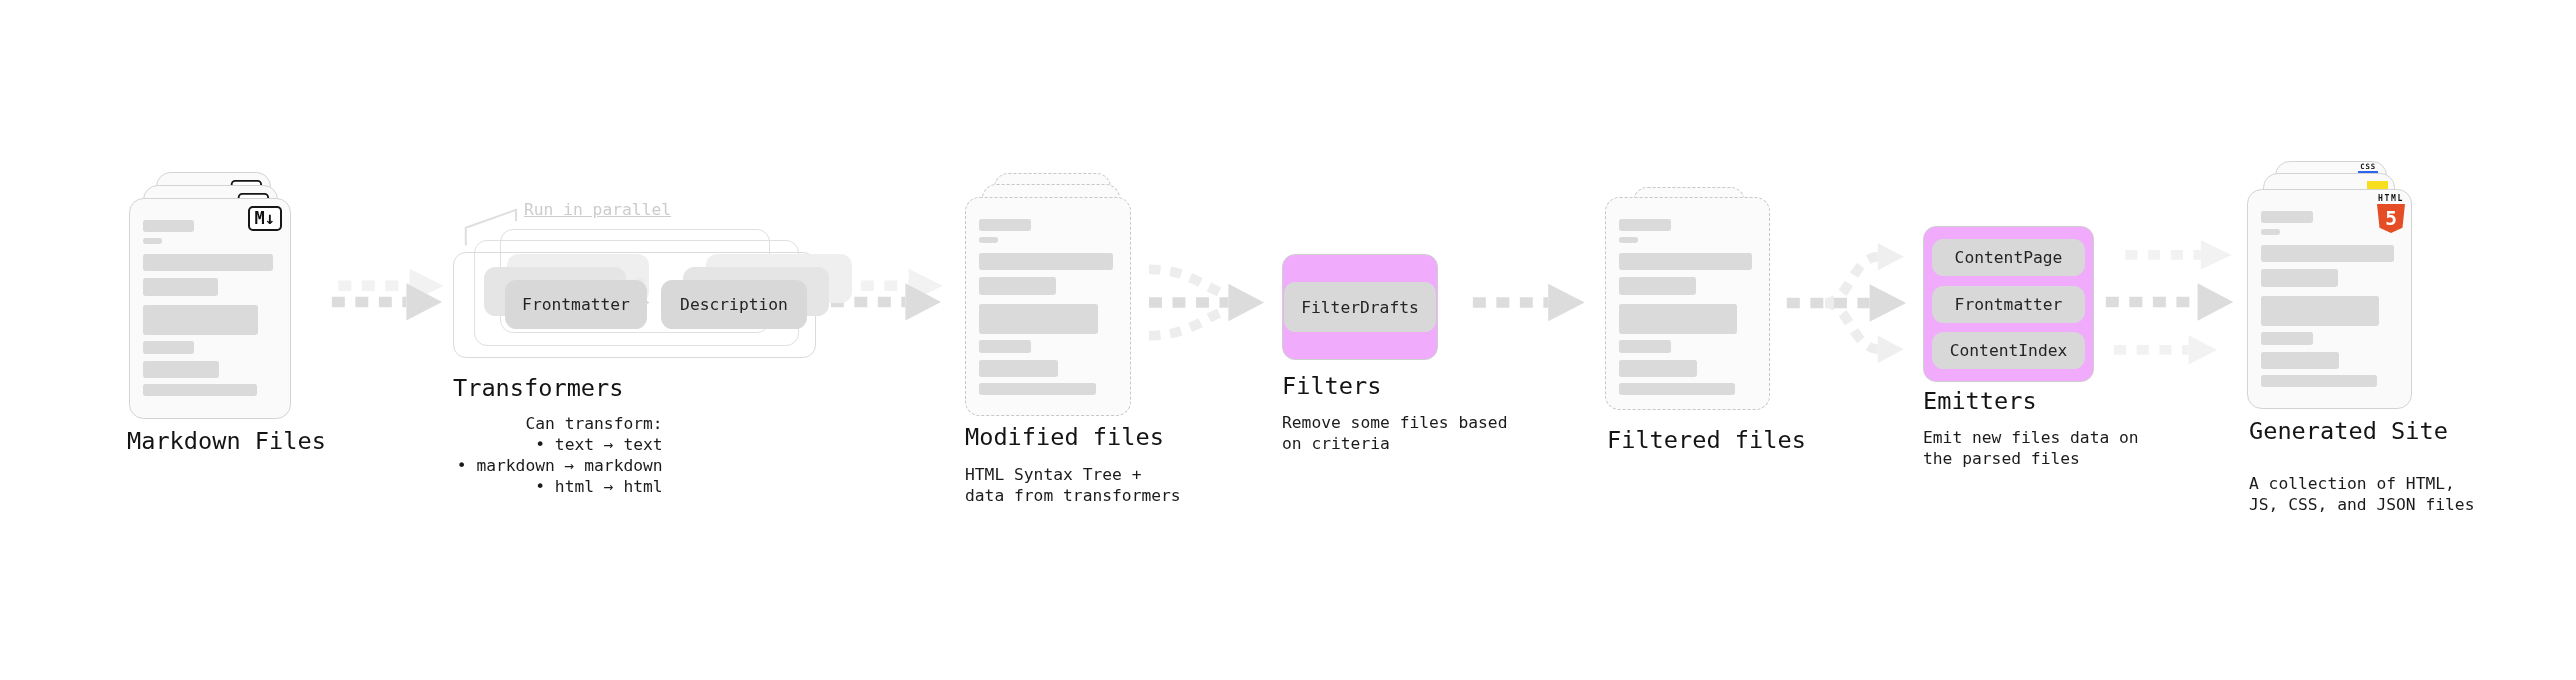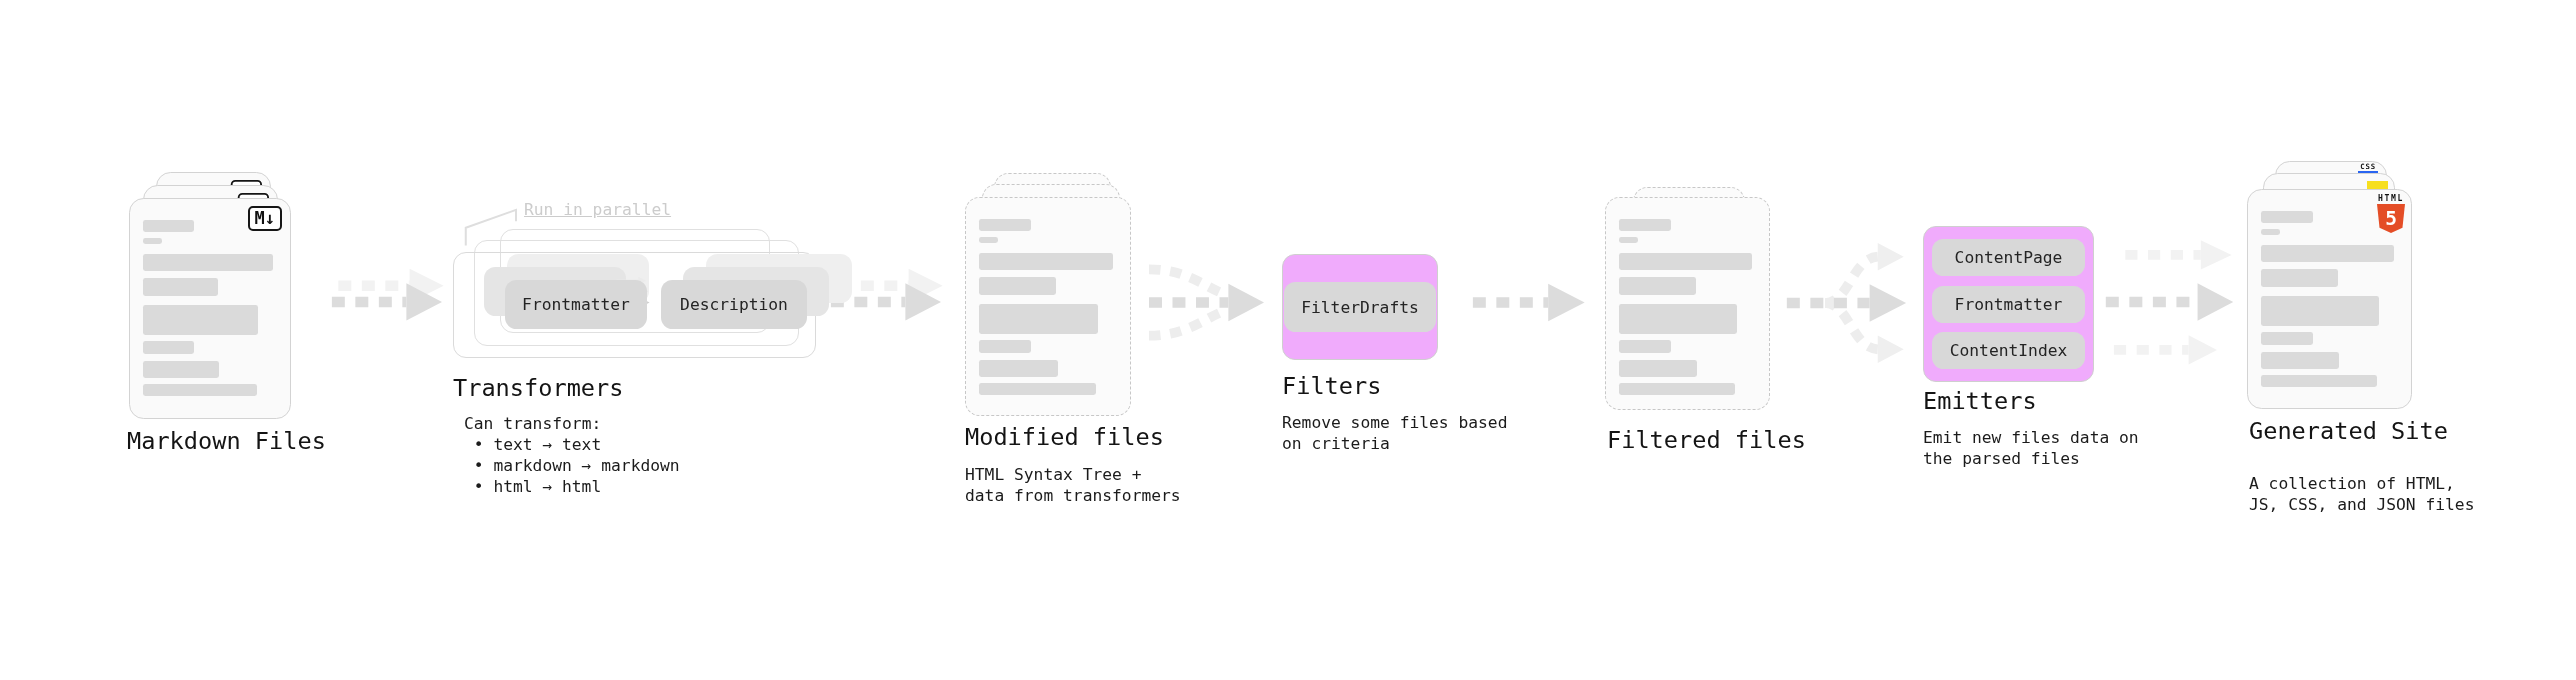--- a/index.html
+++ b/index.html
@@ -114,21 +114,21 @@
 
     <div class="pill z3" style="left:462px;top:280px;width:142px;height:49px;margin-left:43px;">Frontmatter</div>
     <div class="pill z3" style="left:661px;top:280px;width:146px;height:49px;">Description</div>
 
     <svg class="abs" style="left:455px;top:205px;" width="75" height="47" viewBox="0 0 92 58">
       <polyline points="13,50 13,28 75,6 75,20" stroke="#dedede" stroke-width="2.5" fill="none"></polyline>
     </svg>
     <div class="note" style="left:524px;top:200px;text-decoration:underline;">Run in parallel</div>
 
     <div class="heading" style="left:453px;top:374px;">Transformers</div>
-    <div class="desc" style="left:464px;top:413px;">
+    <div class="desc" style="left:447px;top:413px;text-align:right;">
       <div>Can transform:</div>
       <div class="indent">• text → text</div>
       <div class="indent">• markdown → markdown</div>
       <div class="indent">• html → html</div>
     </div>
   </div>
 
   <svg class="abs" style="left:821px;top:255px;" width="138" height="81" viewBox="0 0 170 100">
     <g>
       <line x1="20" y1="38" x2="108" y2="38" stroke="#f2f2f2" stroke-width="13" stroke-dasharray="16 13"></line>

